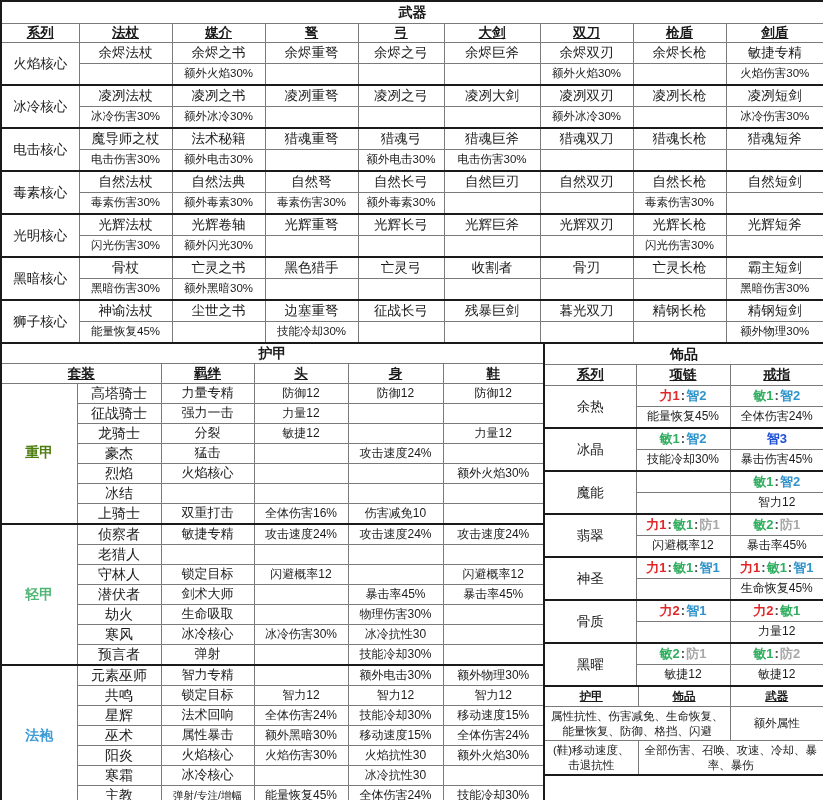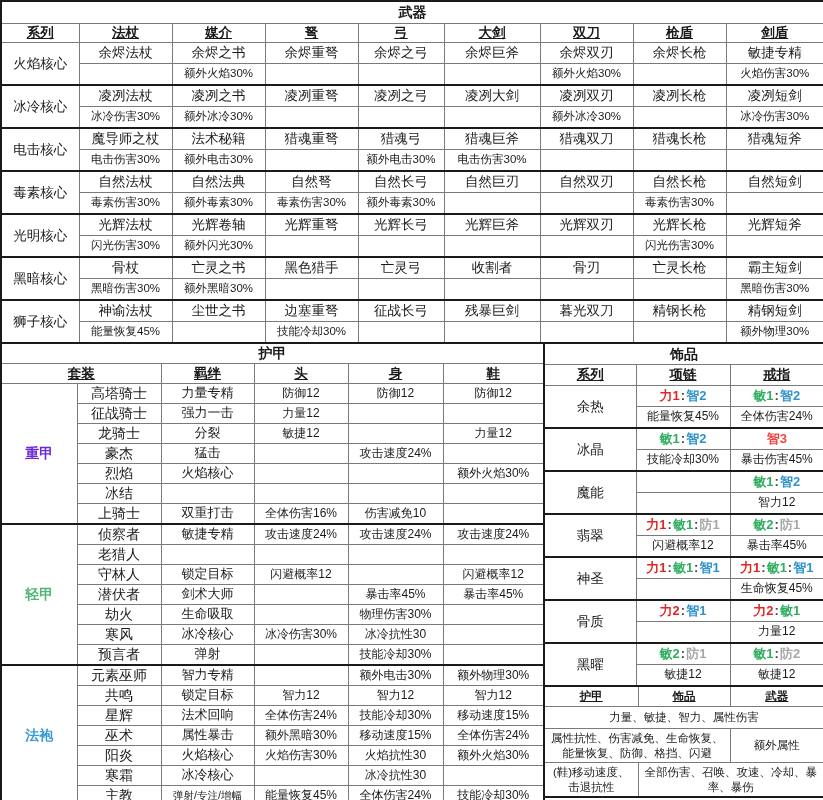--- a/index.html
+++ b/index.html
@@ -242,21 +242,21 @@
             <td colspan="6">护甲</td>
           </tr>
           <tr class="t-head">
             <td colspan="2">套装</td>
             <td colspan="1">羁绊</td>
             <td colspan="1">头</td>
             <td colspan="1">身</td>
             <td colspan="1">鞋</td>
           </tr>
           <tr>
-            <td class="group-label" rowspan="7" style="color: #6d28d9;">重甲</td>
+            <td class="group-label" rowspan="7" style="color: #4d7c0f; font-family: Liberation Serif, serif;">重甲</td>
             <td class="set-name">高塔骑士</td>
             <td class="bond">力量专精</td>
             <td class="a-eff">防御12</td>
             <td class="a-eff">防御12</td>
             <td class="a-eff">防御12</td>
           </tr>
           <tr>
             <td class="set-name">征战骑士</td>
             <td class="bond">强力一击</td>
             <td class="a-eff">力量12</td>
@@ -421,21 +421,21 @@
               <td class="stat-line"><span style="color: rgb(224, 38, 38);">力1</span><span class="colon">:</span><span style="color: rgb(47, 147, 203);">智2</span></td>
               <td class="stat-line"><span style="color: rgb(47, 174, 95);">敏1</span><span class="colon">:</span><span style="color: rgb(47, 147, 203);">智2</span></td>
             </tr>
             <tr>
               <td class="acc-eff">能量恢复45%</td>
               <td class="acc-eff">全体伤害24%</td>
             </tr>
             <tr class="group-top">
               <td class="series" rowspan="2">冰晶</td>
               <td class="stat-line"><span style="color: rgb(47, 174, 95);">敏1</span><span class="colon">:</span><span style="color: rgb(47, 147, 203);">智2</span></td>
-              <td class="stat-line"><span style="color: #ef4444;">智3</span></td>
+              <td class="stat-line"><span style="color: #1d4ed8;">智3</span></td>
             </tr>
             <tr>
               <td class="acc-eff">技能冷却30%</td>
               <td class="acc-eff">暴击伤害45%</td>
             </tr>
             <tr class="group-top">
               <td class="series" rowspan="2">魔能</td>
               <td class="stat-line"></td>
               <td class="stat-line"><span style="color: rgb(47, 174, 95);">敏1</span><span class="colon">:</span><span style="color: rgb(47, 147, 203);">智2</span></td>
             </tr>
@@ -487,23 +487,20 @@
             <col style="width: 92px;">
             <col style="width: 94px;">
           </colgroup>
           <tbody>
             <tr class="t-head">
               <td>护甲</td>
               <td>饰品</td>
               <td>武器</td>
             </tr>
             <tr>
-              <td class="r1" colspan="3">力量、敏捷、智力、属性伤害</td>
-            </tr>
-            <tr>
               <td class="r2" colspan="2">属性抗性、伤害减免、生命恢复、能量恢复、防御、格挡、闪避</td>
               <td class="r2" colspan="1">额外属性</td>
             </tr>
             <tr>
               <td class="r3" colspan="1">(鞋)移动速度、击退抗性</td>
               <td class="r3" colspan="2">全部伤害、召唤、攻速、冷却、暴率、暴伤</td>
             </tr>
           </tbody>
         </table>
     </div>

